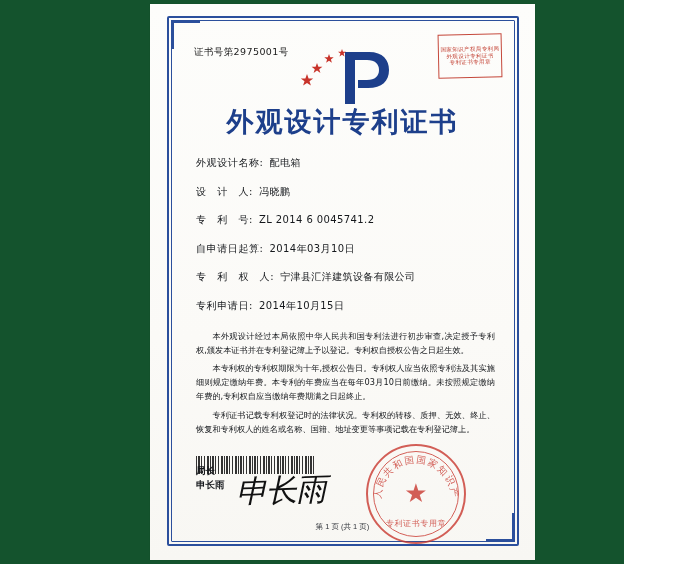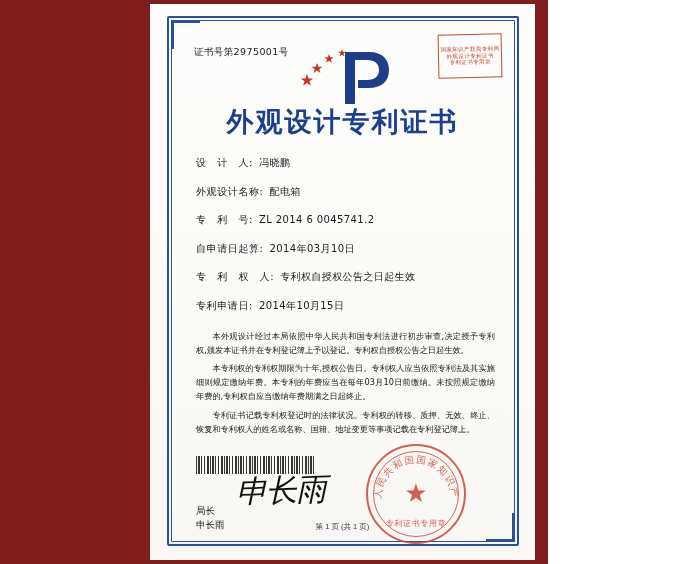--- a/index.html
+++ b/index.html
@@ -8,23 +8,23 @@
     background: #ffffff;
   }
   body {
     width: 680px;
     height: 564px;
     font-family: "Liberation Serif", serif;
     overflow: hidden;
   }
   .page {
     position: relative;
-    width: 548px;
+    width: 624px;
     height: 564px;
-    background: #7f1d1d;
+    background: #14532d;
   }
   
   .cert {
     position: absolute;
     left: 150px;
     top: 4px;
     width: 385px;
     height: 556px;
     background: #fdfcfa;
     box-shadow: 0 0 1px rgba(0,0,0,0.15);
@@ -172,25 +172,26 @@
       #111 8px, #111 9px, transparent 9px, transparent 11px,
       #111 11px, #111 13px, transparent 13px, transparent 14px
     );
     opacity: 0.85;
   }
 
   
   .sig-block {
     position: absolute;
     left: 46px;
-    top: 500px;
+    top: 460px;
     font-size: 9.5px;
     line-height: 1.5;
     color: #15181c;
     font-family: "DejaVu Sans", sans-serif;
+    font-weight: bold;
   }
   .handwriting {
     position: absolute;
     left: 86px;
     top: 466px;
     font-size: 31px;
     color: #111;
     font-family: "DejaVu Serif", serif;
     font-style: italic;
     letter-spacing: -1px;
@@ -289,38 +290,38 @@
             <path d="M62 12 L62 64 L72 64 L72 12 Z"></path>
             <path d="M72 12 L86 12 C100 12 106 20 106 30 C106 41 99 48 85 48 L75 48 L75 40 L84 40 C92 40 96 36 96 30 C96 24 92 20 84 20 L72 20 Z"></path>
           </g>
         </svg>
       </div>
 
       <div class="title">外观设计专利证书</div>
 
       <div class="fields">
         <div class="field">
+          <span class="lbl">外观设计名称:</span>
+          <span class="val">配电箱</span>
+        </div>
+        <div class="field">
           <span class="lbl">设　计　人:</span>
           <span class="val">冯晓鹏</span>
         </div>
         <div class="field">
-          <span class="lbl">外观设计名称:</span>
-          <span class="val">配电箱</span>
-        </div>
-        <div class="field">
           <span class="lbl">专　利　号:</span>
           <span class="val">ZL 2014 6 0045741.2</span>
         </div>
         <div class="field">
           <span class="lbl">自申请日起算:</span>
           <span class="val">2014年03月10日</span>
         </div>
         <div class="field">
           <span class="lbl">专　利　权　人:</span>
-          <span class="val">专利权自授权公告之日起生效</span>
+          <span class="val">宁津县汇洋建筑设备有限公司</span>
         </div>
         <div class="field">
           <span class="lbl">专利申请日:</span>
           <span class="val">2014年10月15日</span>
         </div>
       </div>
 
       <div class="body-text">
         <p>本外观设计经过本局依照中华人民共和国专利法进行初步审查,决定授予专利权,颁发本证书并在专利登记簿上予以登记。专利权自授权公告之日起生效。</p>
         <p>本专利权的专利权期限为十年,授权公告日。专利权人应当依照专利法及其实施细则规定缴纳年费。本专利的年费应当在每年03月10日前缴纳。未按照规定缴纳年费的,专利权自应当缴纳年费期满之日起终止。</p>

